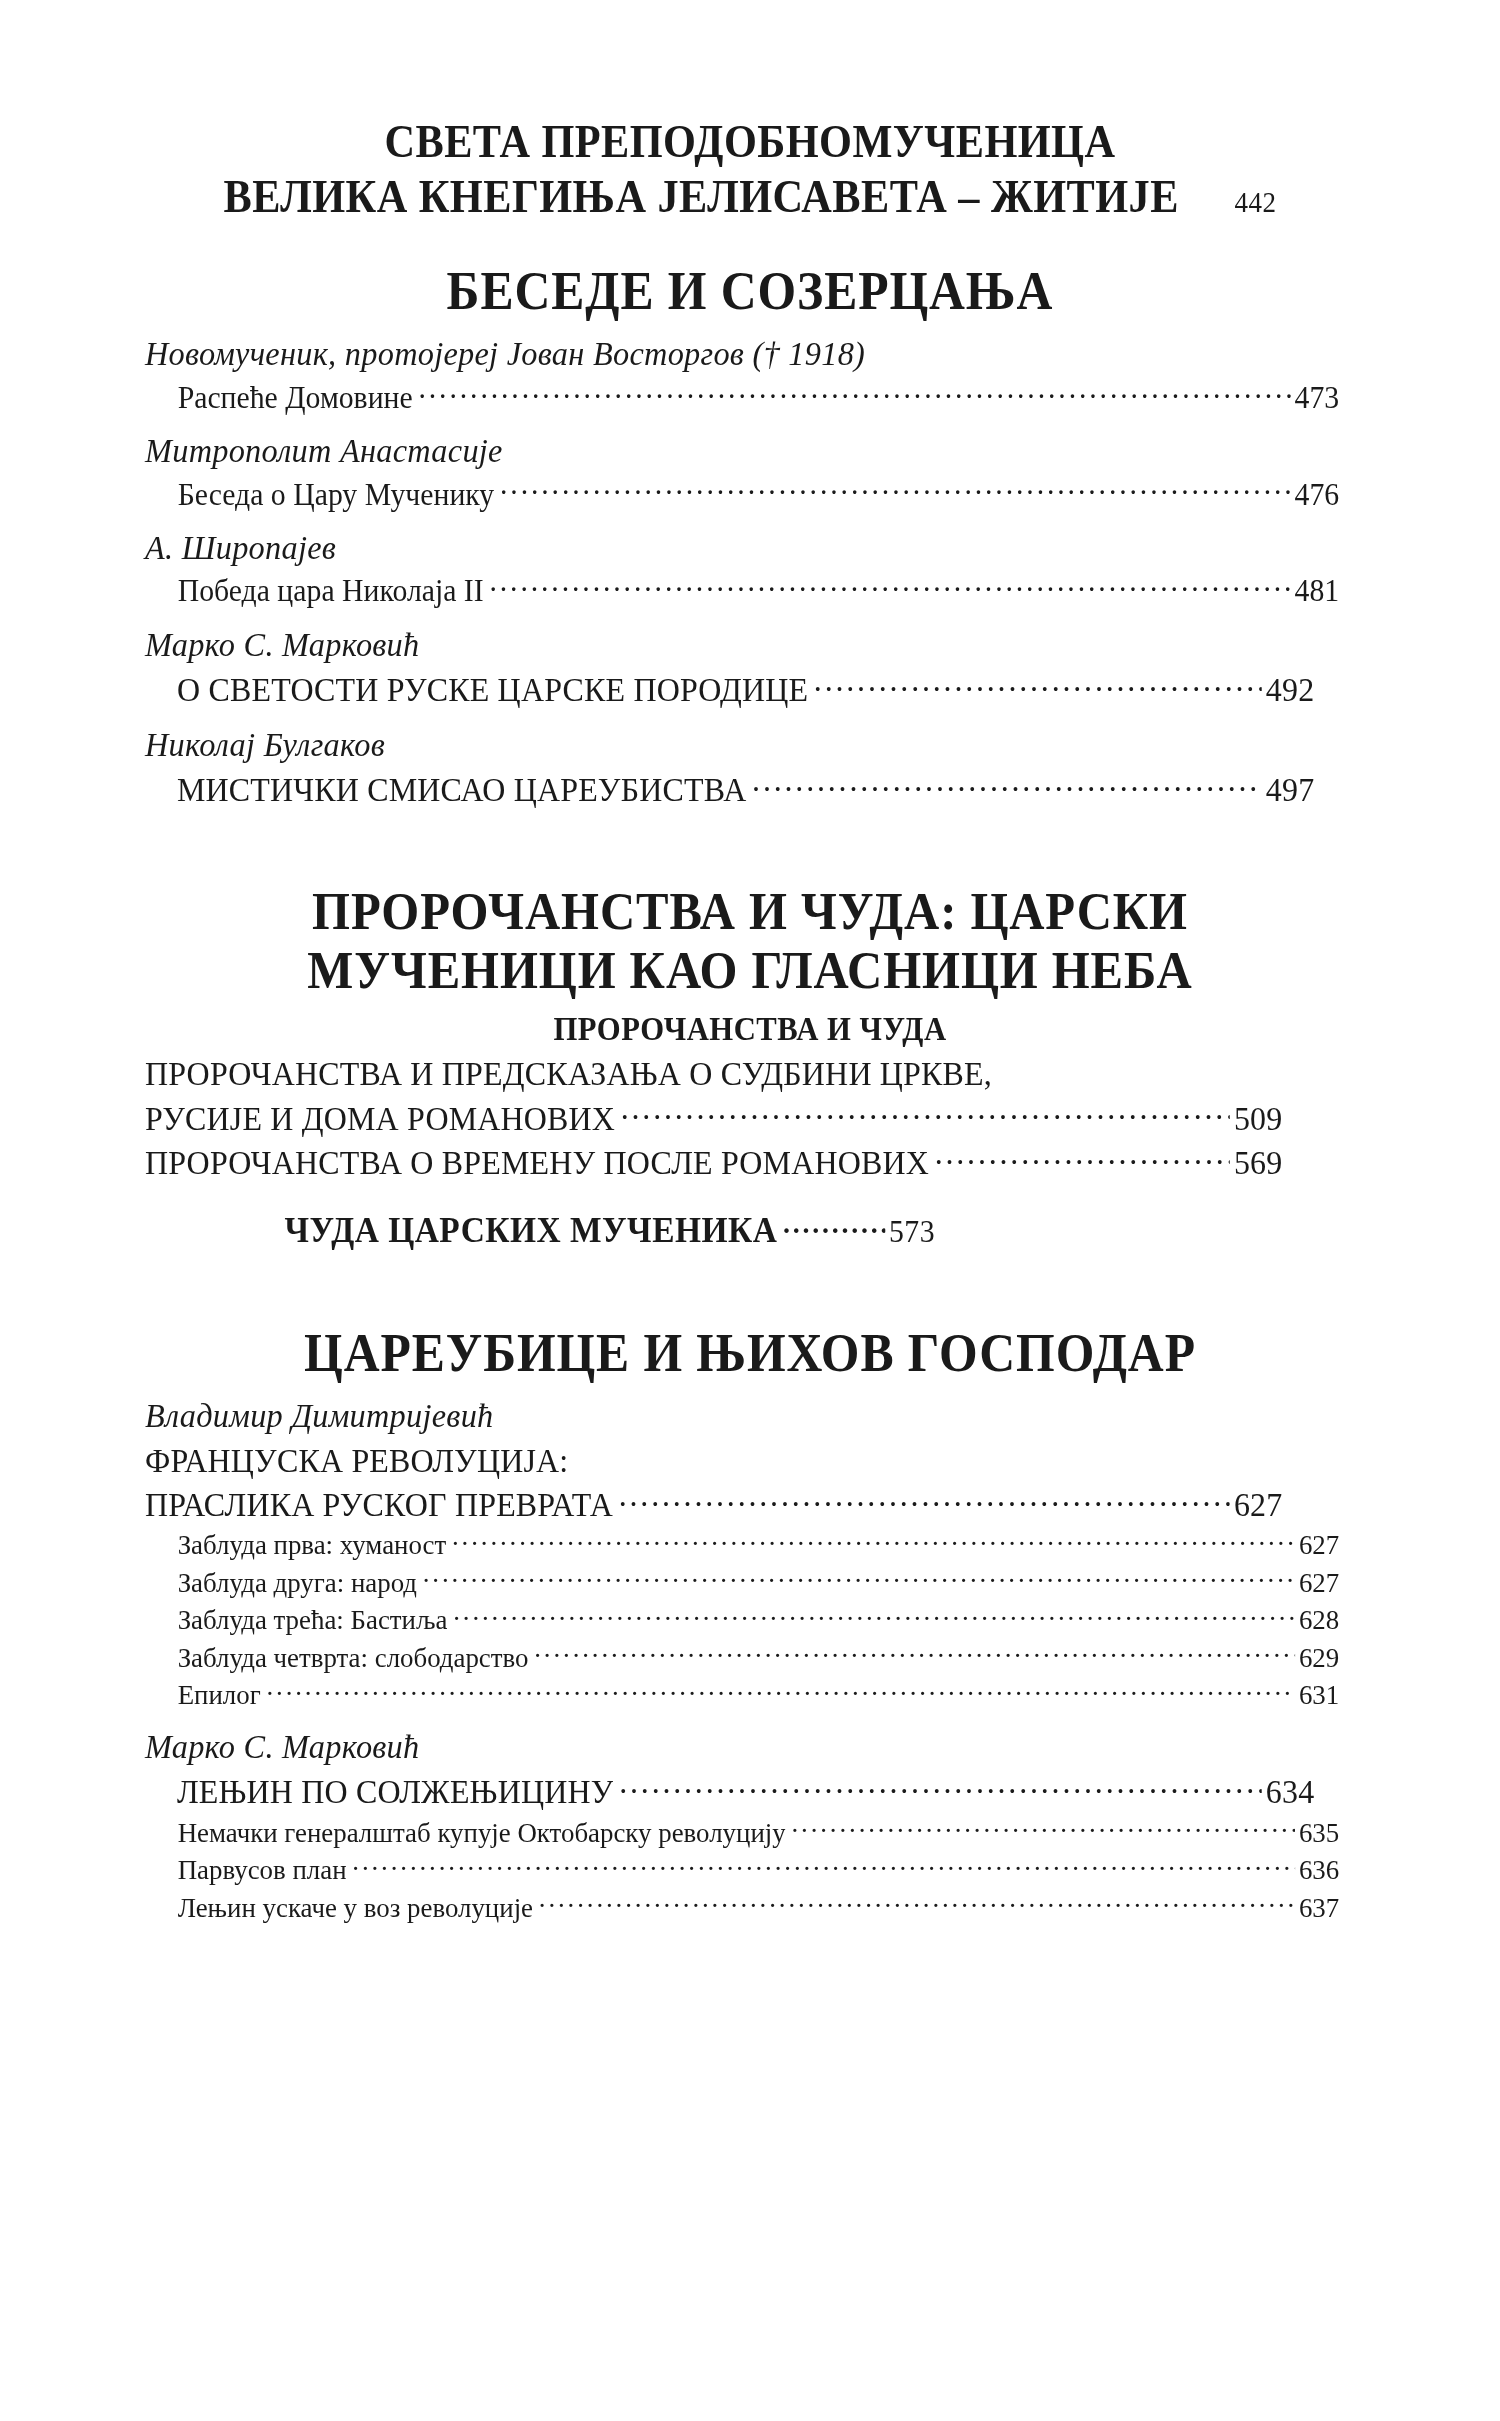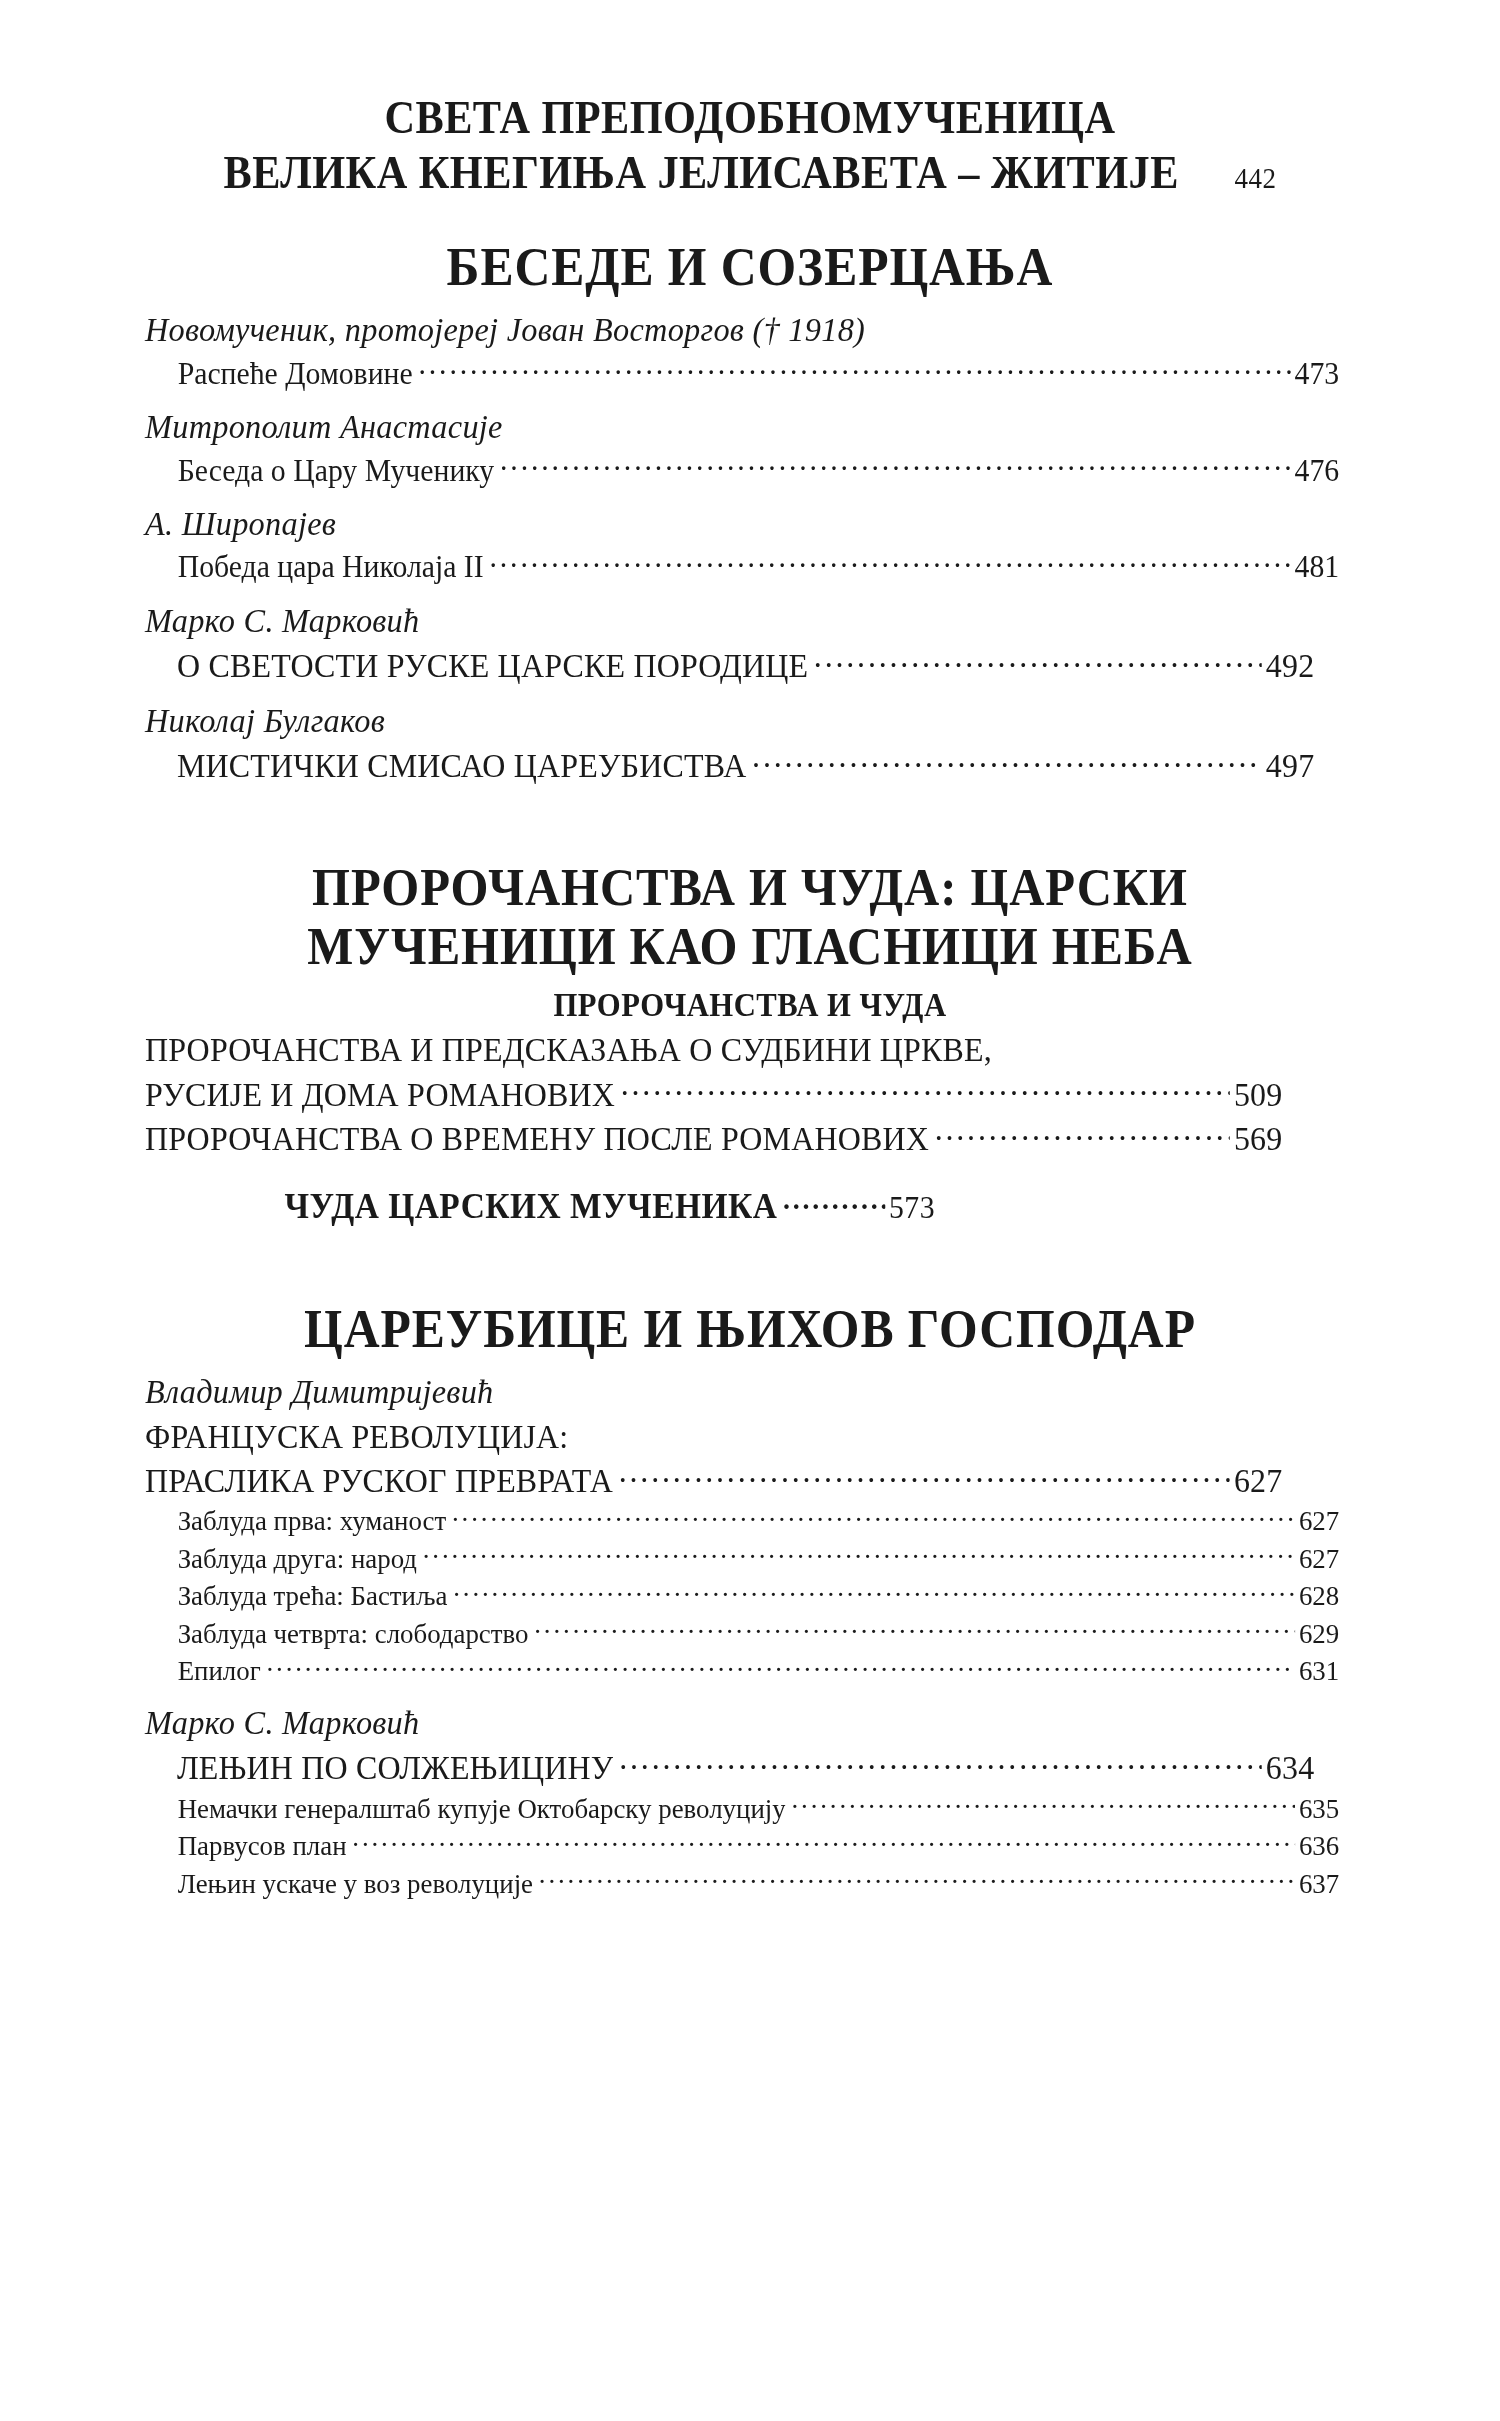--- a/index.html
+++ b/index.html
@@ -13,21 +13,21 @@
     font-family: "Liberation Serif", "DejaVu Serif", serif;
     color: #1a1a1a;
     overflow: hidden;
   }
 
   .page {
     position: relative;
     width: 1500px;
     height: 2421px;
     box-sizing: border-box;
-    padding: 90px 145px 0 145px;
+    padding: 114px 145px 0 145px;
   }
 
   
   .row {
     display: flex;
     align-items: baseline;
     width: 100%;
   }
   .row .txt {
     white-space: nowrap;

